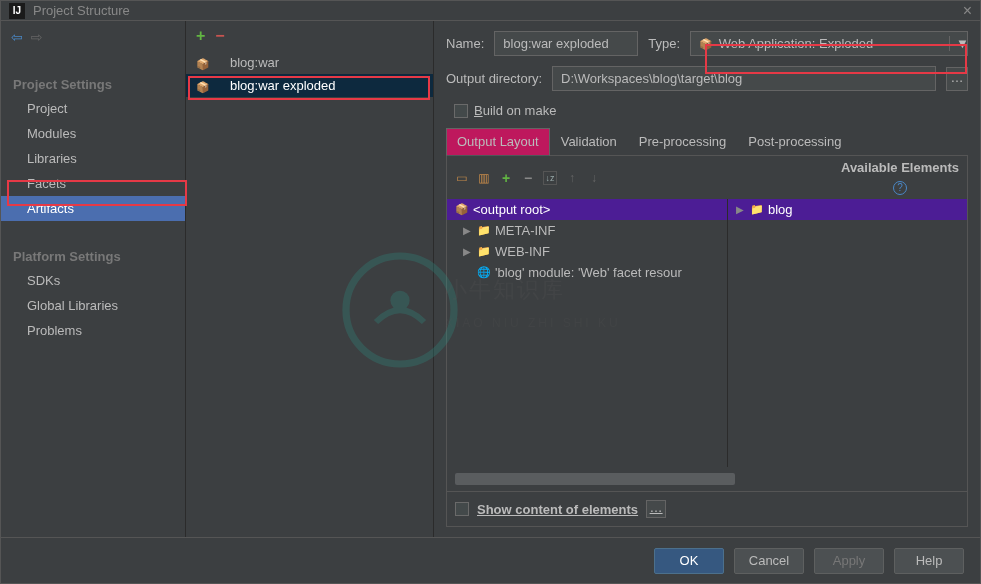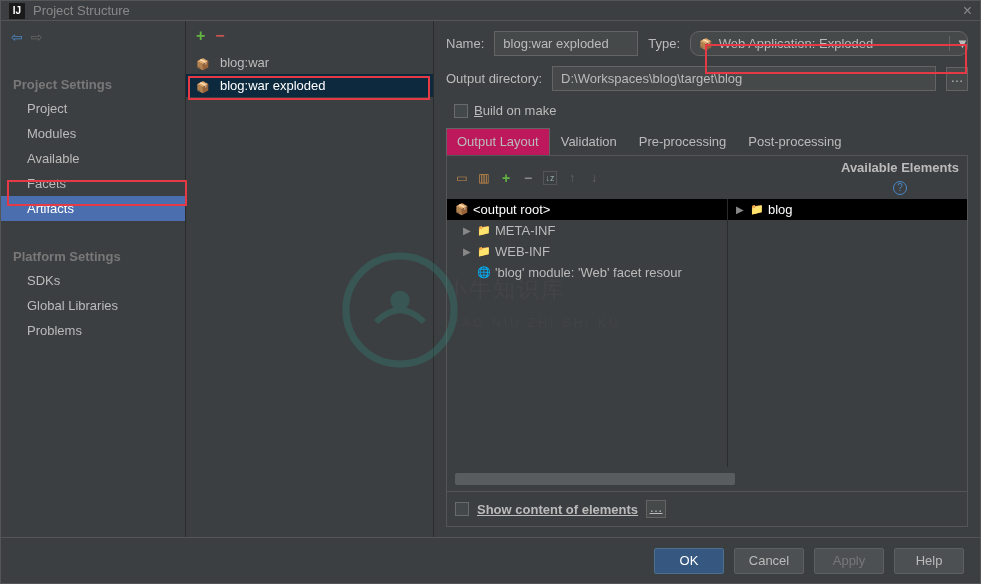--- a/index.html
+++ b/index.html
@@ -14,51 +14,51 @@
 .sb-arrows { padding: 4px 10px; display: flex; gap: 8px; }
 .sb-arrows span { color: #4a88c7; font-size: 14px; }
 .sb-arrows .fwd { color: #666; }
 .sb-heading { color: #787878; padding: 8px 12px 4px; font-weight: bold; margin-top: 20px; }
 .sb-item { padding: 5px 12px 5px 26px; color: #bbbbbb; cursor: pointer; }
 .sb-item.selected { background: #4b6eaf; color: #fff; }
 .middle { width: 248px; background: #3c3f41; border-right: 1px solid #2b2b2b; }
 .mid-tools { padding: 6px 10px; display: flex; gap: 10px; }
 .mid-tools .add { color: #62b543; font-size: 16px; font-weight: bold; }
 .mid-tools .remove { color: #c75450; font-size: 16px; font-weight: bold; }
-.mid-item { padding: 4px 10px; display: flex; align-items: center; gap: 10px; color: #bbbbbb; cursor: pointer; }
+.mid-item { padding: 4px 10px; display: flex; align-items: center; gap: 20px; color: #bbbbbb; cursor: pointer; }
 .mid-item.selected { background: #0d293e; color: #fff; }
 .mid-item .art-icon { width: 14px; height: 14px; display: inline-block; }
 .art-icon::before { content: "📦"; font-size: 11px; }
 .main { flex: 1; background: #3c3f41; padding: 10px 12px; display: flex; flex-direction: column; overflow: hidden; }
 .row { display: flex; align-items: center; gap: 10px; margin-bottom: 10px; }
 .label { color: #bbbbbb; white-space: nowrap; }
 .input-like { background: #45494a; border: 1px solid #646464; padding: 4px 8px; color: #bbbbbb; }
 .name-field { width: 144px; }
-.type-field { flex: 1; display: flex; align-items: center; gap: 6px; border-radius: 9px; }
+.type-field { flex: 1; display: flex; align-items: center; gap: 6px; }
 .type-field .dd { width: 10px; text-align: center; color: #bbb; border-left: 1px solid #646464; padding-left: 6px; margin-left: 4px; }
 .outdir-field { flex: 1; }
 .dots-btn { width: 22px; height: 24px; background: #45494a; border: 1px solid #646464; text-align: center; color: #bbb; cursor: pointer; line-height: 20px; }
 .checkbox-row { display: flex; align-items: center; gap: 6px; padding: 2px 0 10px 8px; }
 .checkbox { width: 14px; height: 14px; border: 1px solid #6a6a6a; background: #43494a; }
 .underline { text-decoration: underline; }
 .tabs { display: flex; border-bottom: 1px solid #555; }
 .tab { padding: 5px 10px; background: #3c3f41; color: #bbbbbb; cursor: pointer; border: 1px solid transparent; }
 .tab.active { background: #be185d; border: 1px solid #646464; border-bottom: 1px solid #515658; margin-bottom: -1px; }
 .content-area { flex: 1; display: flex; flex-direction: column; border: 1px solid #555; border-top: none; overflow: hidden; }
 .toolbar2 { display: flex; align-items: center; padding: 4px 8px; gap: 8px; background: #3c3f41; }
 .toolbar2 .t-icon { width: 14px; height: 14px; color: #888; font-size: 12px; display: inline-flex; align-items: center; justify-content: center; }
 .toolbar2 .add2 { color: #62b543; font-weight: bold; font-size: 14px; }
 .toolbar2 .rem2 { color: #888; font-weight: bold; font-size: 14px; }
 .toolbar2 .avail-label { margin-left: auto; display: flex; align-items: center; gap: 6px; flex-direction: column; }
 .toolbar2 .help { color: #4a88c7; border: 1px solid #4a88c7; border-radius: 50%; width: 14px; height: 14px; font-size: 10px; text-align: center; line-height: 12px; }
 .split { flex: 1; display: flex; overflow: hidden; }
 .tree-left { flex: 1; overflow: auto; }
 .tree-right { width: 240px; border-left: 1px solid #2b2b2b; }
 .tree-row { display: flex; align-items: center; padding: 3px 8px; gap: 4px; color: #bbbbbb; }
-.tree-row.root { background: #000000; color: #fff; }
+.tree-row.root { background: #4c1d95; color: #fff; }
 .tree-row .expander { width: 10px; color: #888; font-size: 10px; }
 .tree-row .t-icon2 { width: 14px; font-size: 11px; }
 .folder-icon::before { content: "📁"; font-size: 11px; }
 .archive-icon::before { content: "📦"; font-size: 11px; }
 .facet-icon::before { content: "🌐"; font-size: 11px; }
 .scroll-placeholder { height: 12px; background: #5a5d5f; margin: 6px 8px; border-radius: 2px; width: 280px; }
 .footer-check { display: flex; align-items: center; gap: 8px; padding: 8px; border-top: 1px solid #555; text-decoration: underline; }
 .buttons { height: 46px; background: #3c3f41; border-top: 1px solid #555; display: flex; align-items: center; justify-content: flex-end; gap: 10px; padding: 0 16px; }
 .btn { min-width: 70px; height: 26px; background: #4c5052; border: 1px solid #5e6060; color: #bbbbbb; text-align: center; line-height: 24px; cursor: pointer; border-radius: 2px; }
 .btn.primary { background: #365880; border-color: #4c708c; color: #fff; }
@@ -84,21 +84,21 @@
   <div class="body">
     <div class="sidebar">
       <div class="sb-arrows">
         <span>⇦</span>
         <span class="fwd">⇨</span>
       </div>
       <div id="sidebar-content">
           <div class="sb-heading">Project Settings</div>
           <div class="sb-item">Project</div>
           <div class="sb-item">Modules</div>
-          <div class="sb-item">Available</div>
+          <div class="sb-item">Libraries</div>
           <div class="sb-item">Facets</div>
           <div class="sb-item selected">Artifacts</div>
           <div class="sb-heading">Platform Settings</div>
           <div class="sb-item">SDKs</div>
           <div class="sb-item">Global Libraries</div>
           <div class="sb-item">Problems</div>
         </div>
     </div>
 
     <div class="middle">

